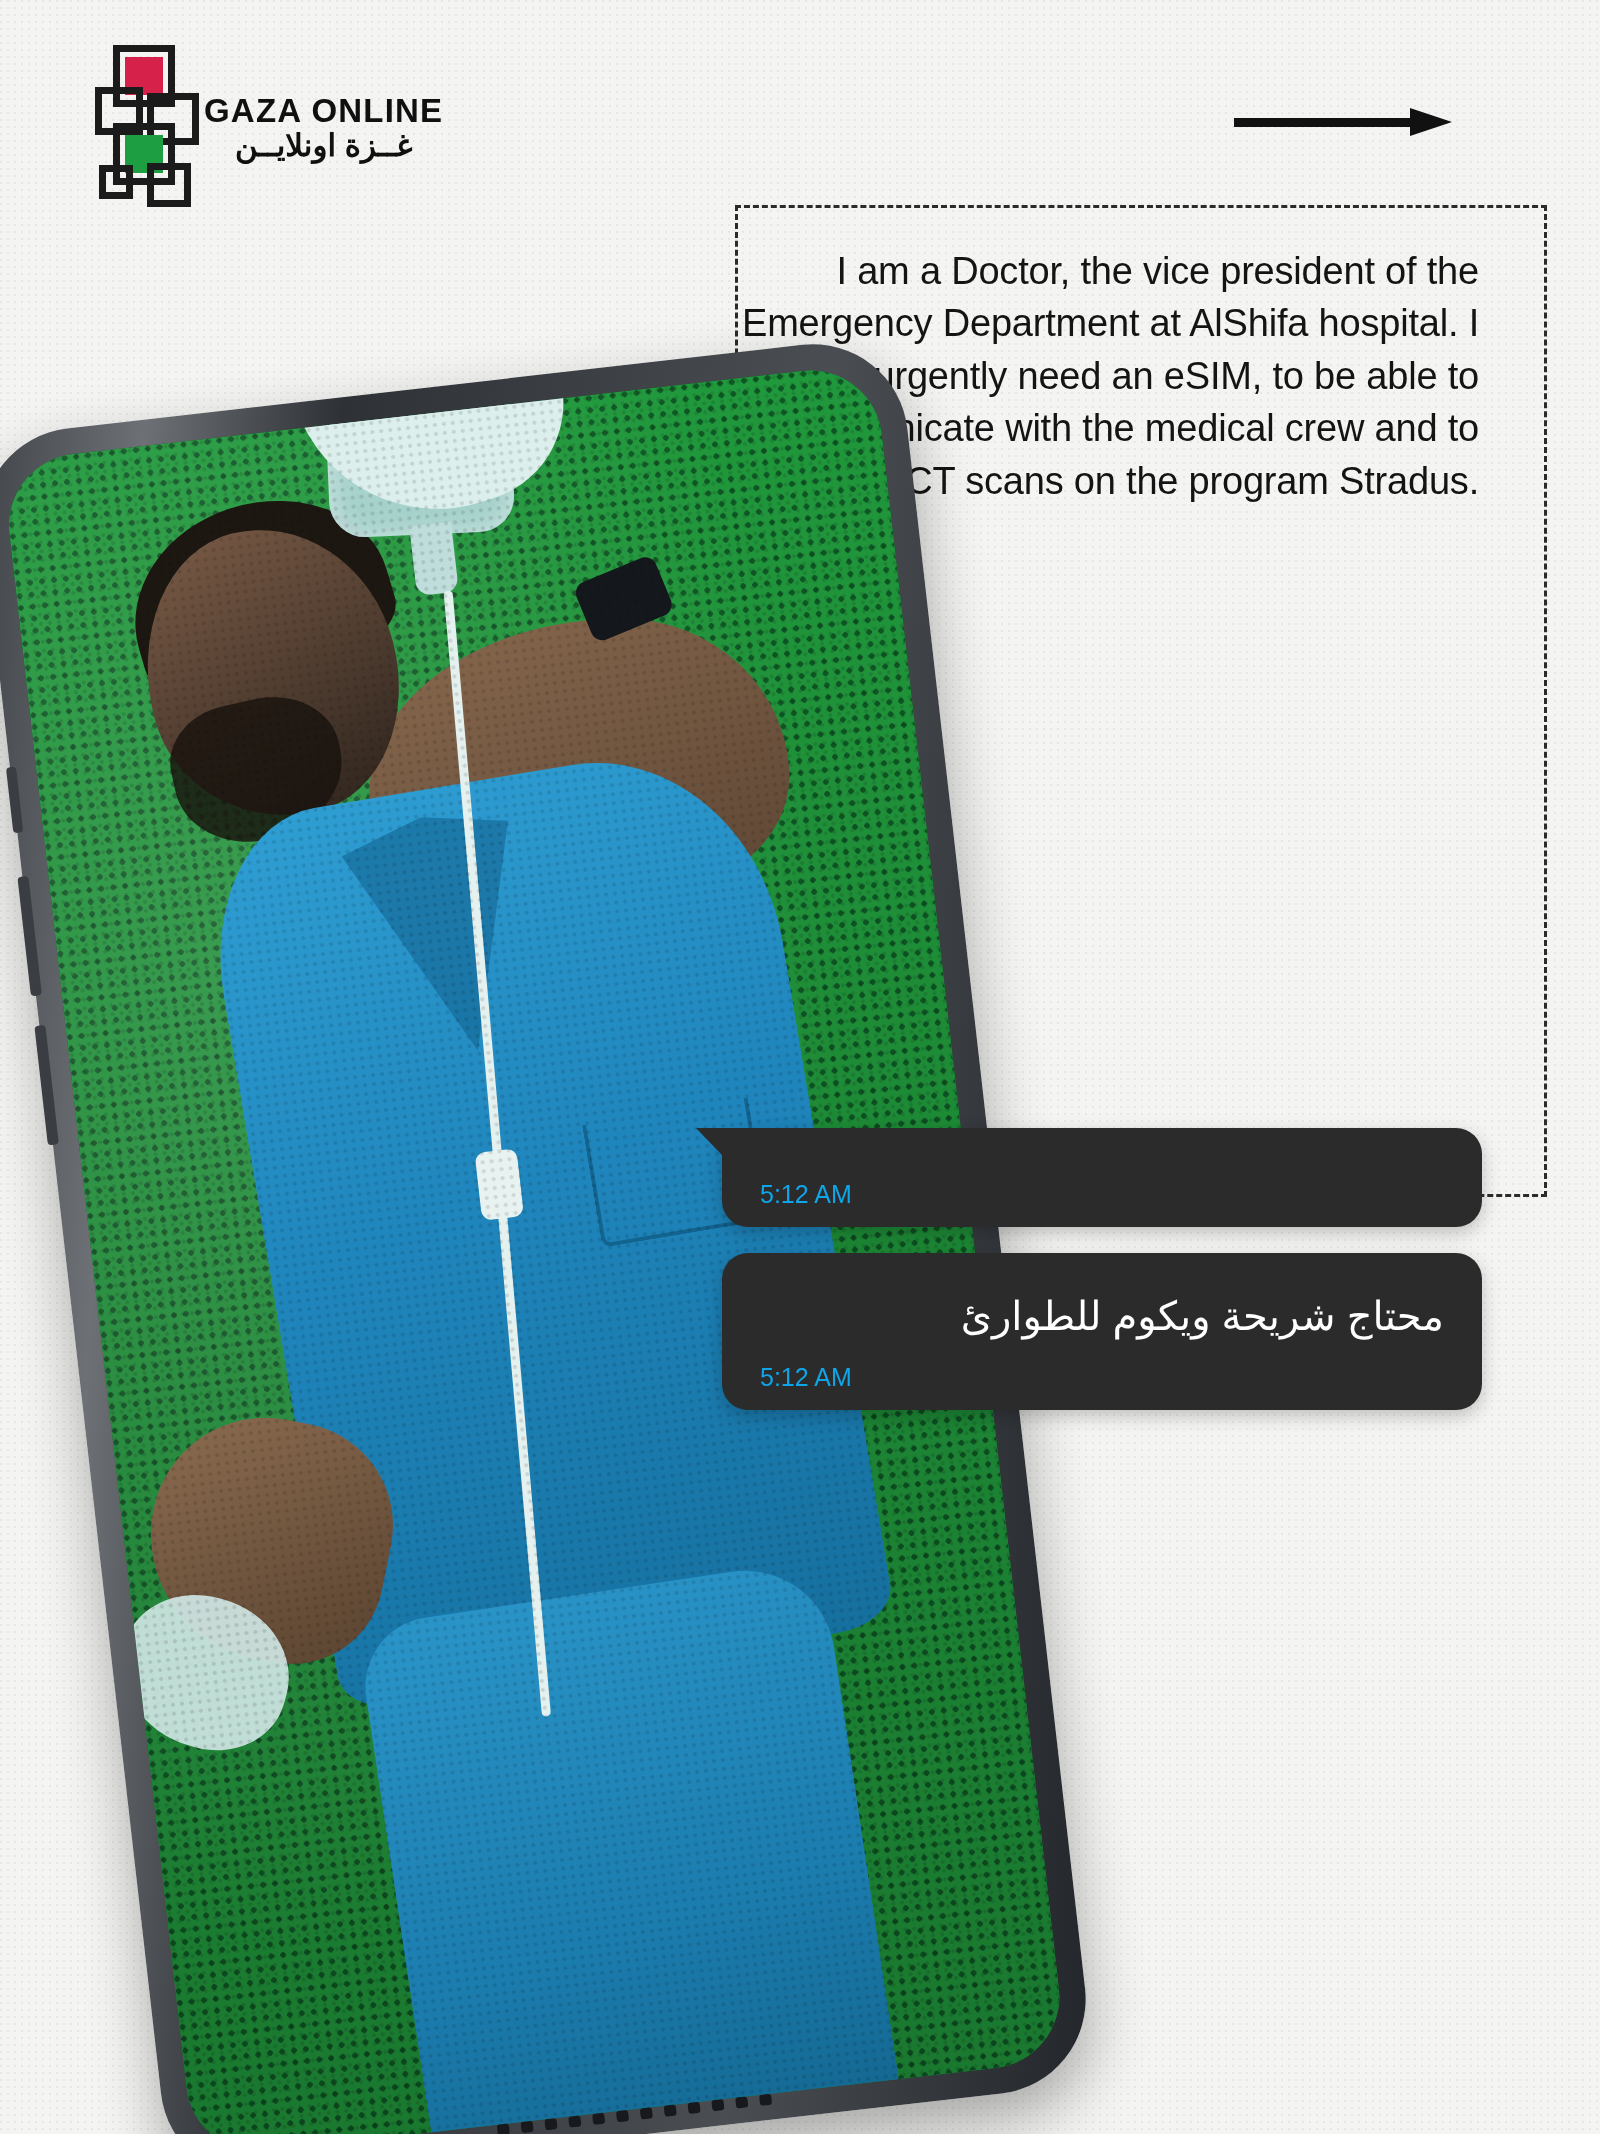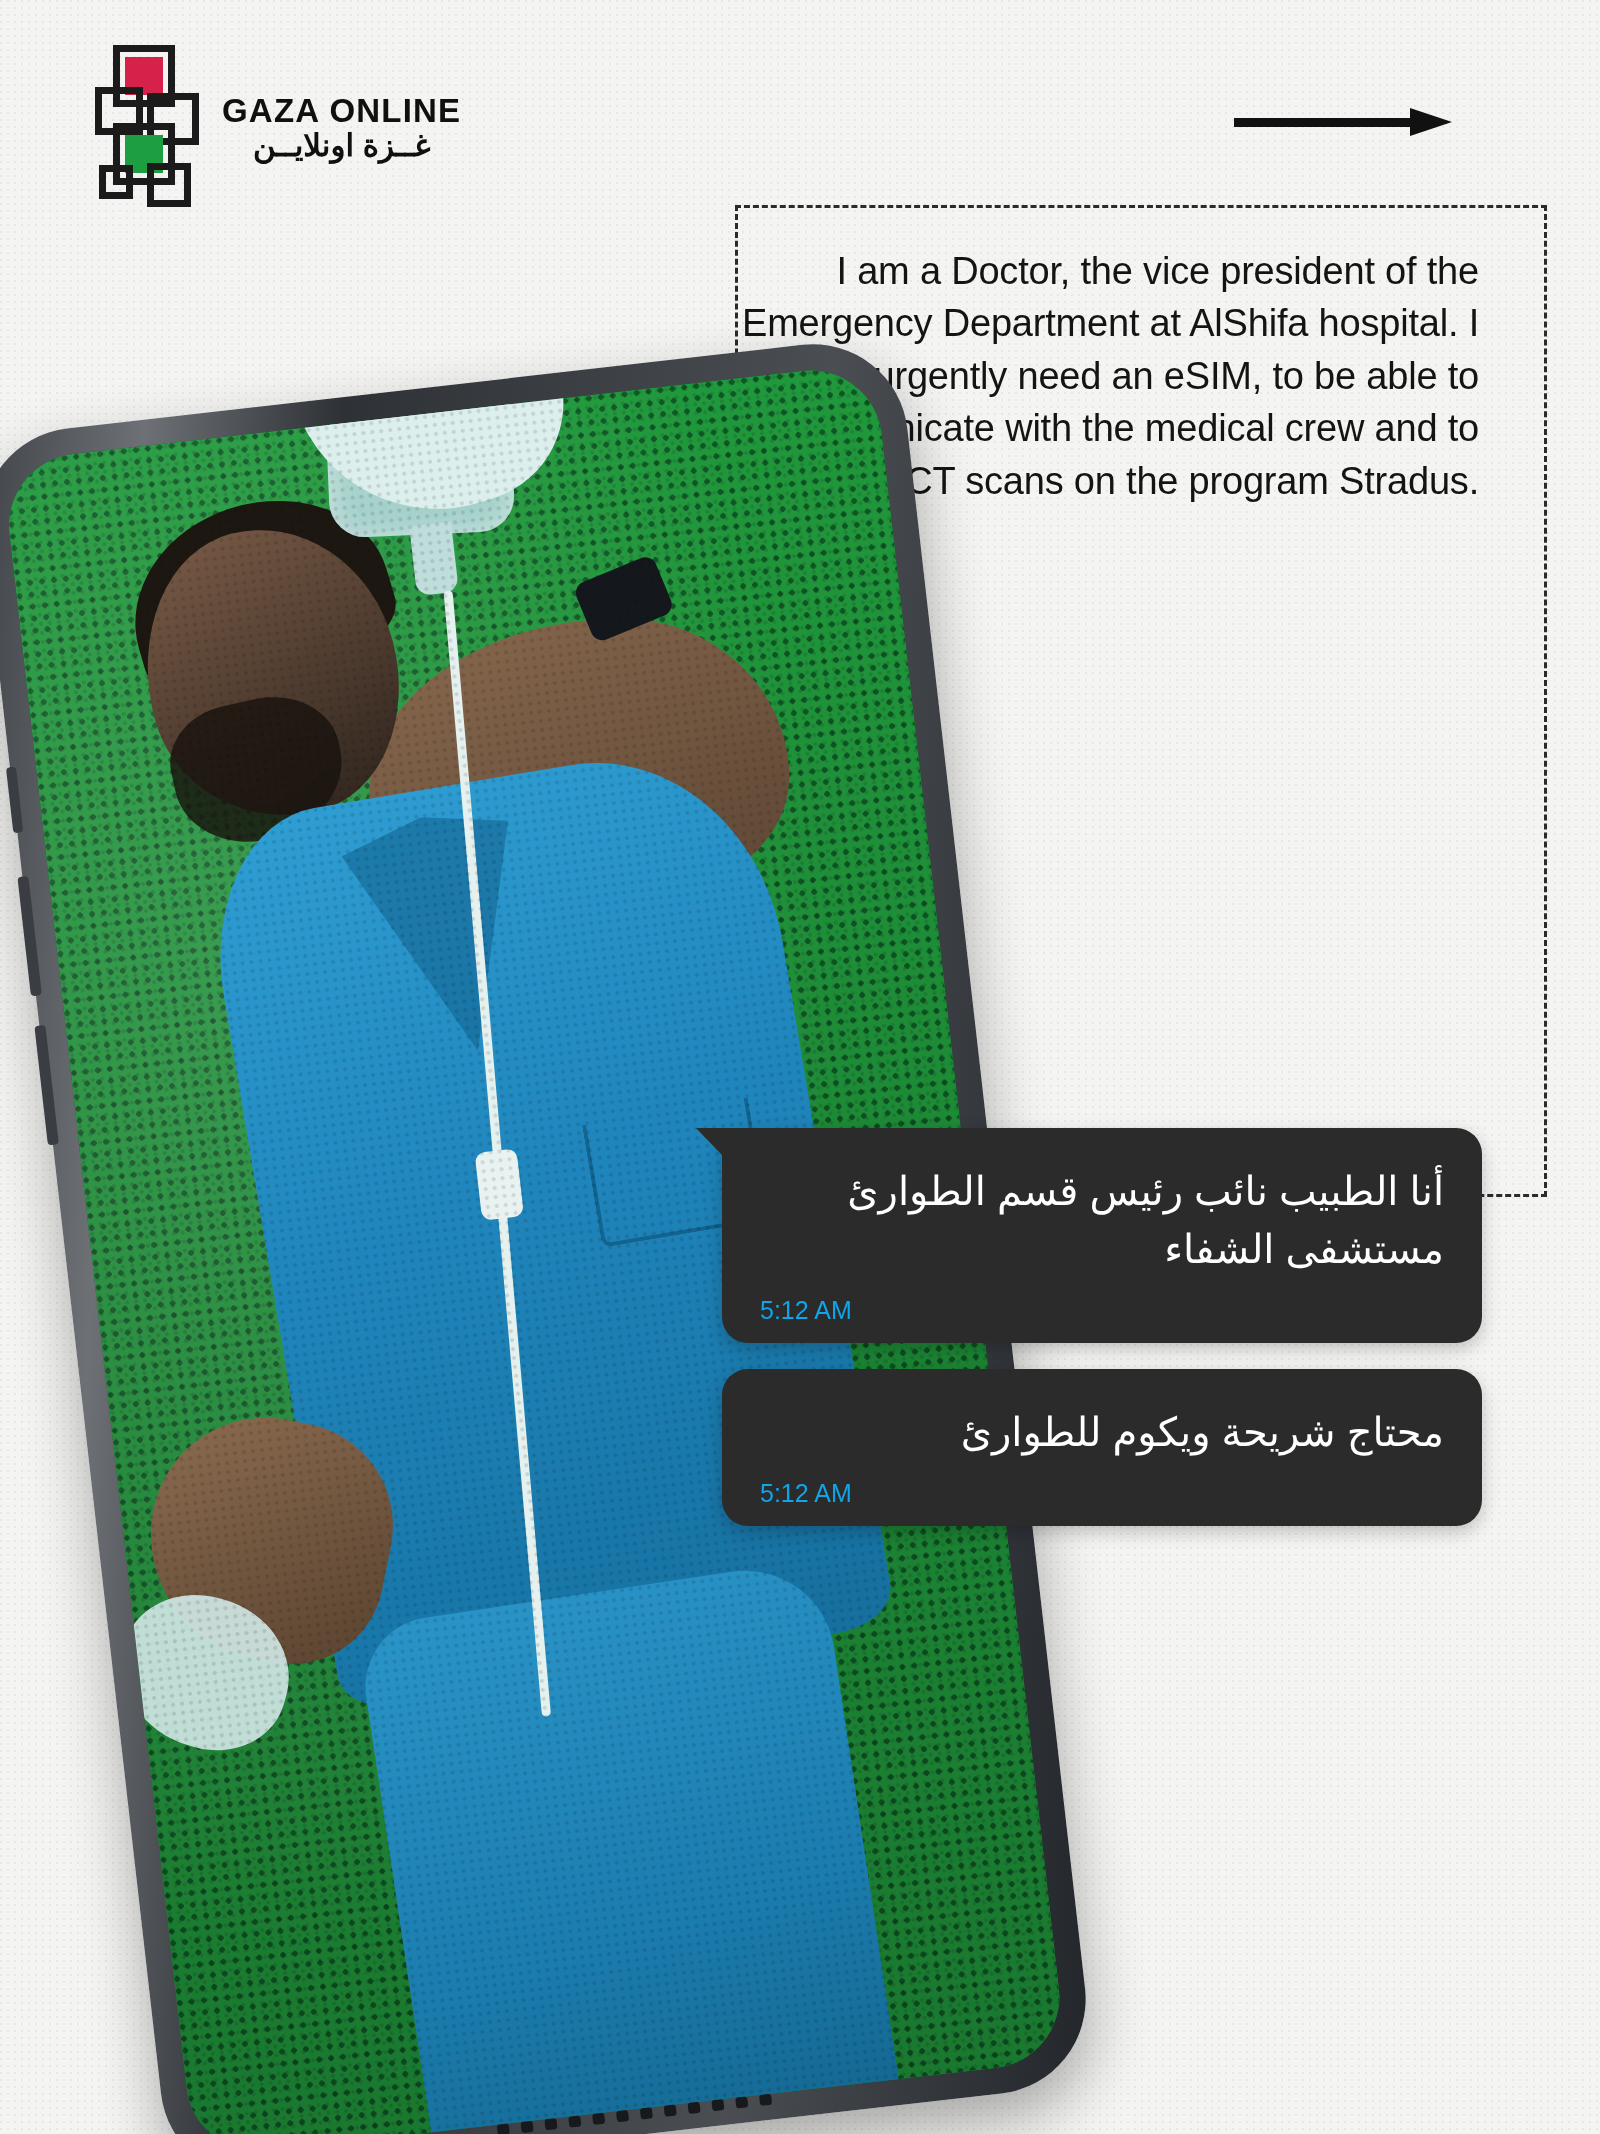--- a/index.html
+++ b/index.html
@@ -21,21 +21,21 @@
     background-size: 7px 7px;
   }
 
   
   .logo-block {
     position: absolute;
     left: 95px;
     top: 45px;
     display: flex;
     align-items: center;
-    gap: 22px;
+    gap: 4px;
   }
   .logo-mark {
     position: relative;
     width: 105px;
     height: 160px;
   }
   .lm-cell {
     position: absolute;
     box-sizing: border-box;
   }
@@ -473,21 +473,20 @@
         <i></i>
         <i></i>
         <i></i>
         <i></i>
     </div>
   </div>
 
   <div class="bubbles">
 
     <div class="bubble tail">
-      <div class="bubble-text">أنا الطبيب نائب رئيس قسم الطوارئ مستشفى الشفاء</div>
       <div class="bubble-time">5:12 AM</div>
     </div>
 
     <div class="bubble">
       <div class="bubble-text">محتاج شريحة ويكوم للطوارئ</div>
       <div class="bubble-time">5:12 AM</div>
     </div>
 
 
   </div>

